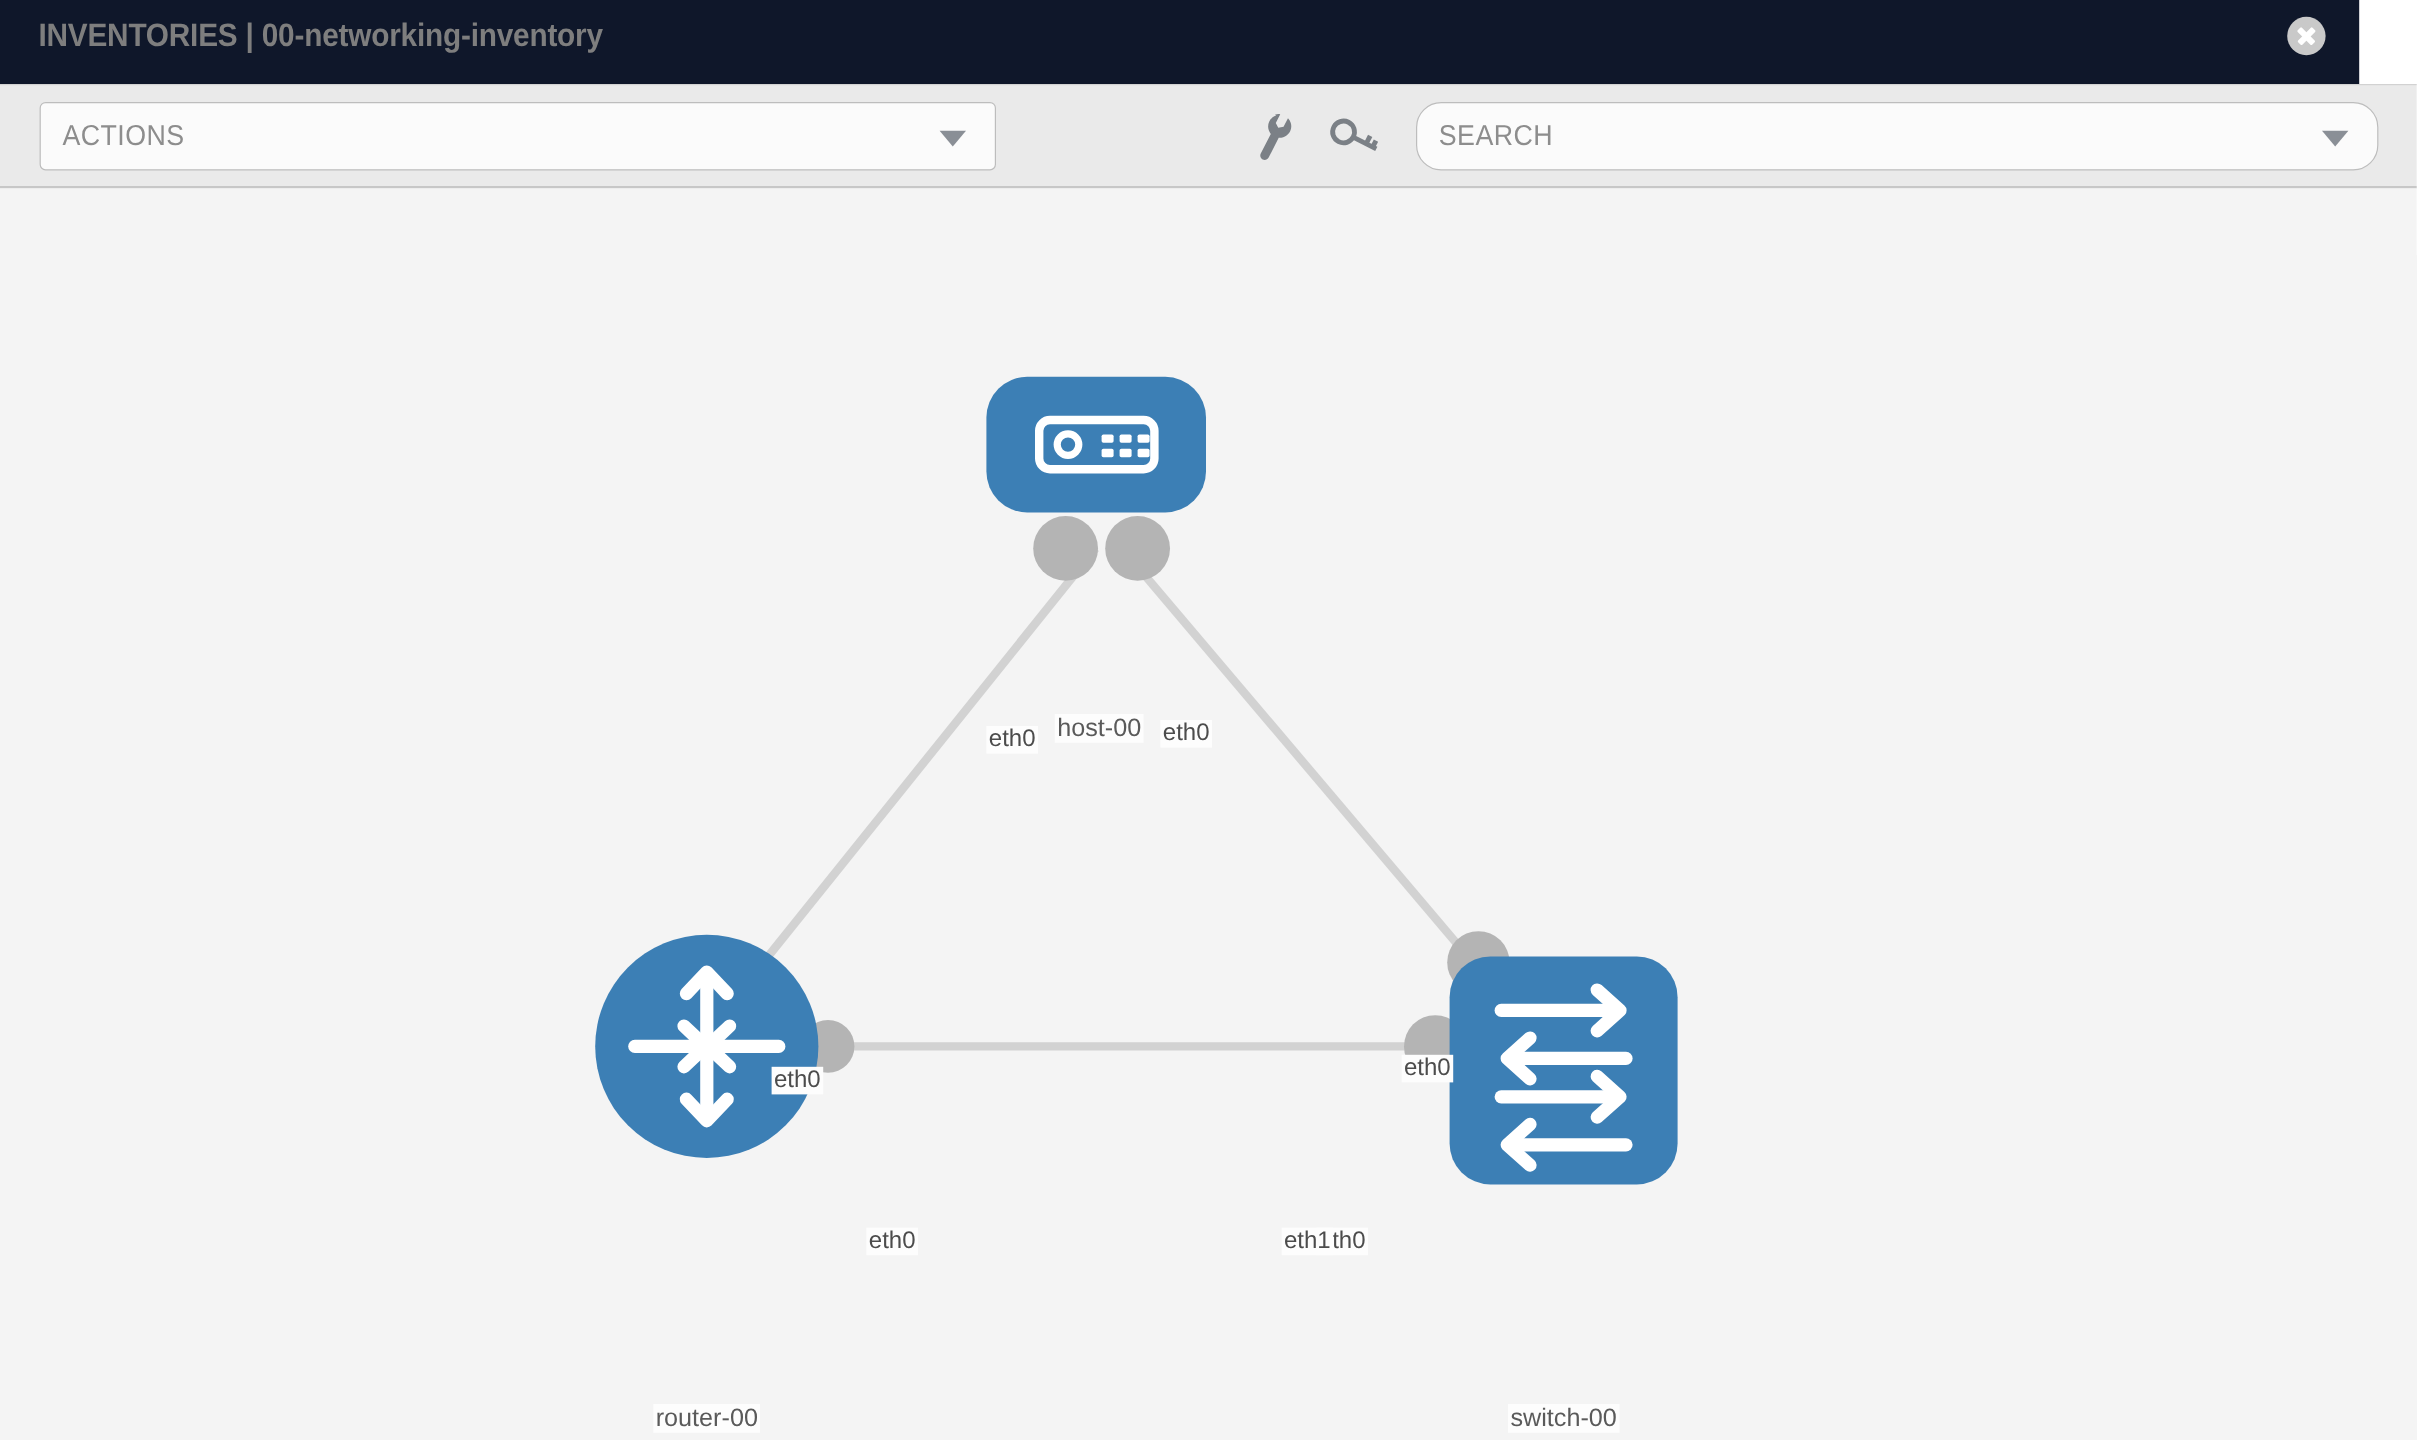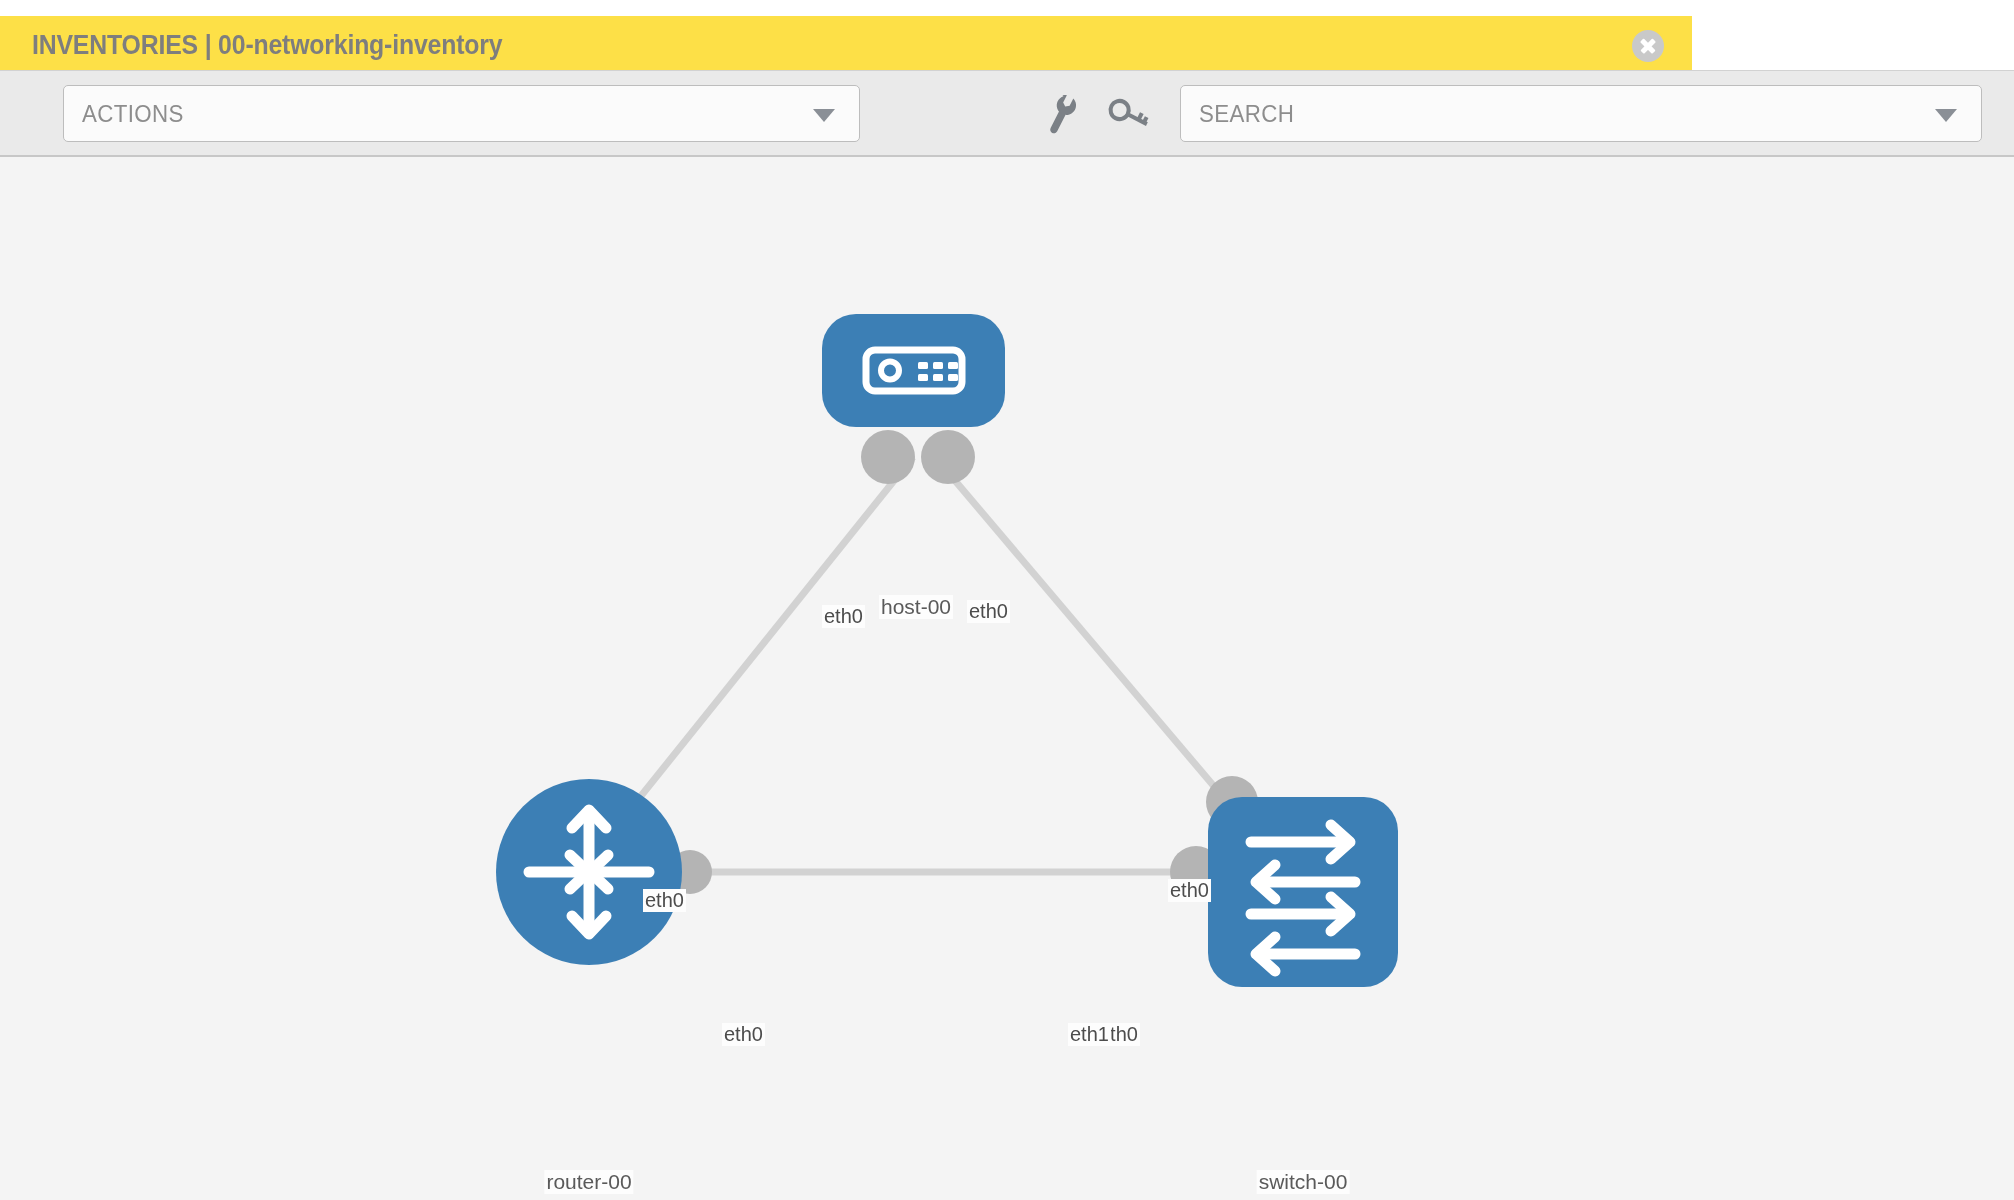--- a/index.html
+++ b/index.html
@@ -14,23 +14,23 @@
   #app {
     position: relative;
     width: 2014px;
     height: 1200px;
     background: #ffffff;
   }
 
   
   .header {
     position: absolute;
-    left: 0; top: 16px;
-    width: 1692px; height: 70px;
-    background: #fde047;
+    left: 0; top: 0;
+    width: 1966px; height: 70px;
+    background: #0f172a;
   }
   .page-title {
     position: absolute;
     left: 32px; top: 14px;
     font-size: 27px;
     font-weight: bold;
     color: #7e7e7e;
     letter-spacing: -0.2px;
     white-space: nowrap;
     font-stretch: condensed;
@@ -83,22 +83,22 @@
   }
   .caret {
     position: absolute;
     right: 24px; top: 50%;
     margin-top: -5px;
     width: 0; height: 0;
     border-left: 11px solid transparent;
     border-right: 11px solid transparent;
     border-top: 13px solid #8a8f96;
   }
-  #actions-select { left: 33px; top: 14px; width: 797px; height: 57px; margin-left: 30px; }
-  #search-select  { left: 1180px; top: 14px; width: 802px; height: 57px; }
+  #actions-select { left: 33px; top: 14px; width: 797px; height: 57px; }
+  #search-select  { left: 1180px; top: 14px; width: 802px; height: 57px; border-radius: 21px; }
 
   .tool-icon {
     position: absolute;
     width: 46px; height: 46px;
     top: 20px;
     cursor: pointer;
   }
   #wrench-icon { left: 1040px; }
   #key-icon    { left: 1106px; }
 

